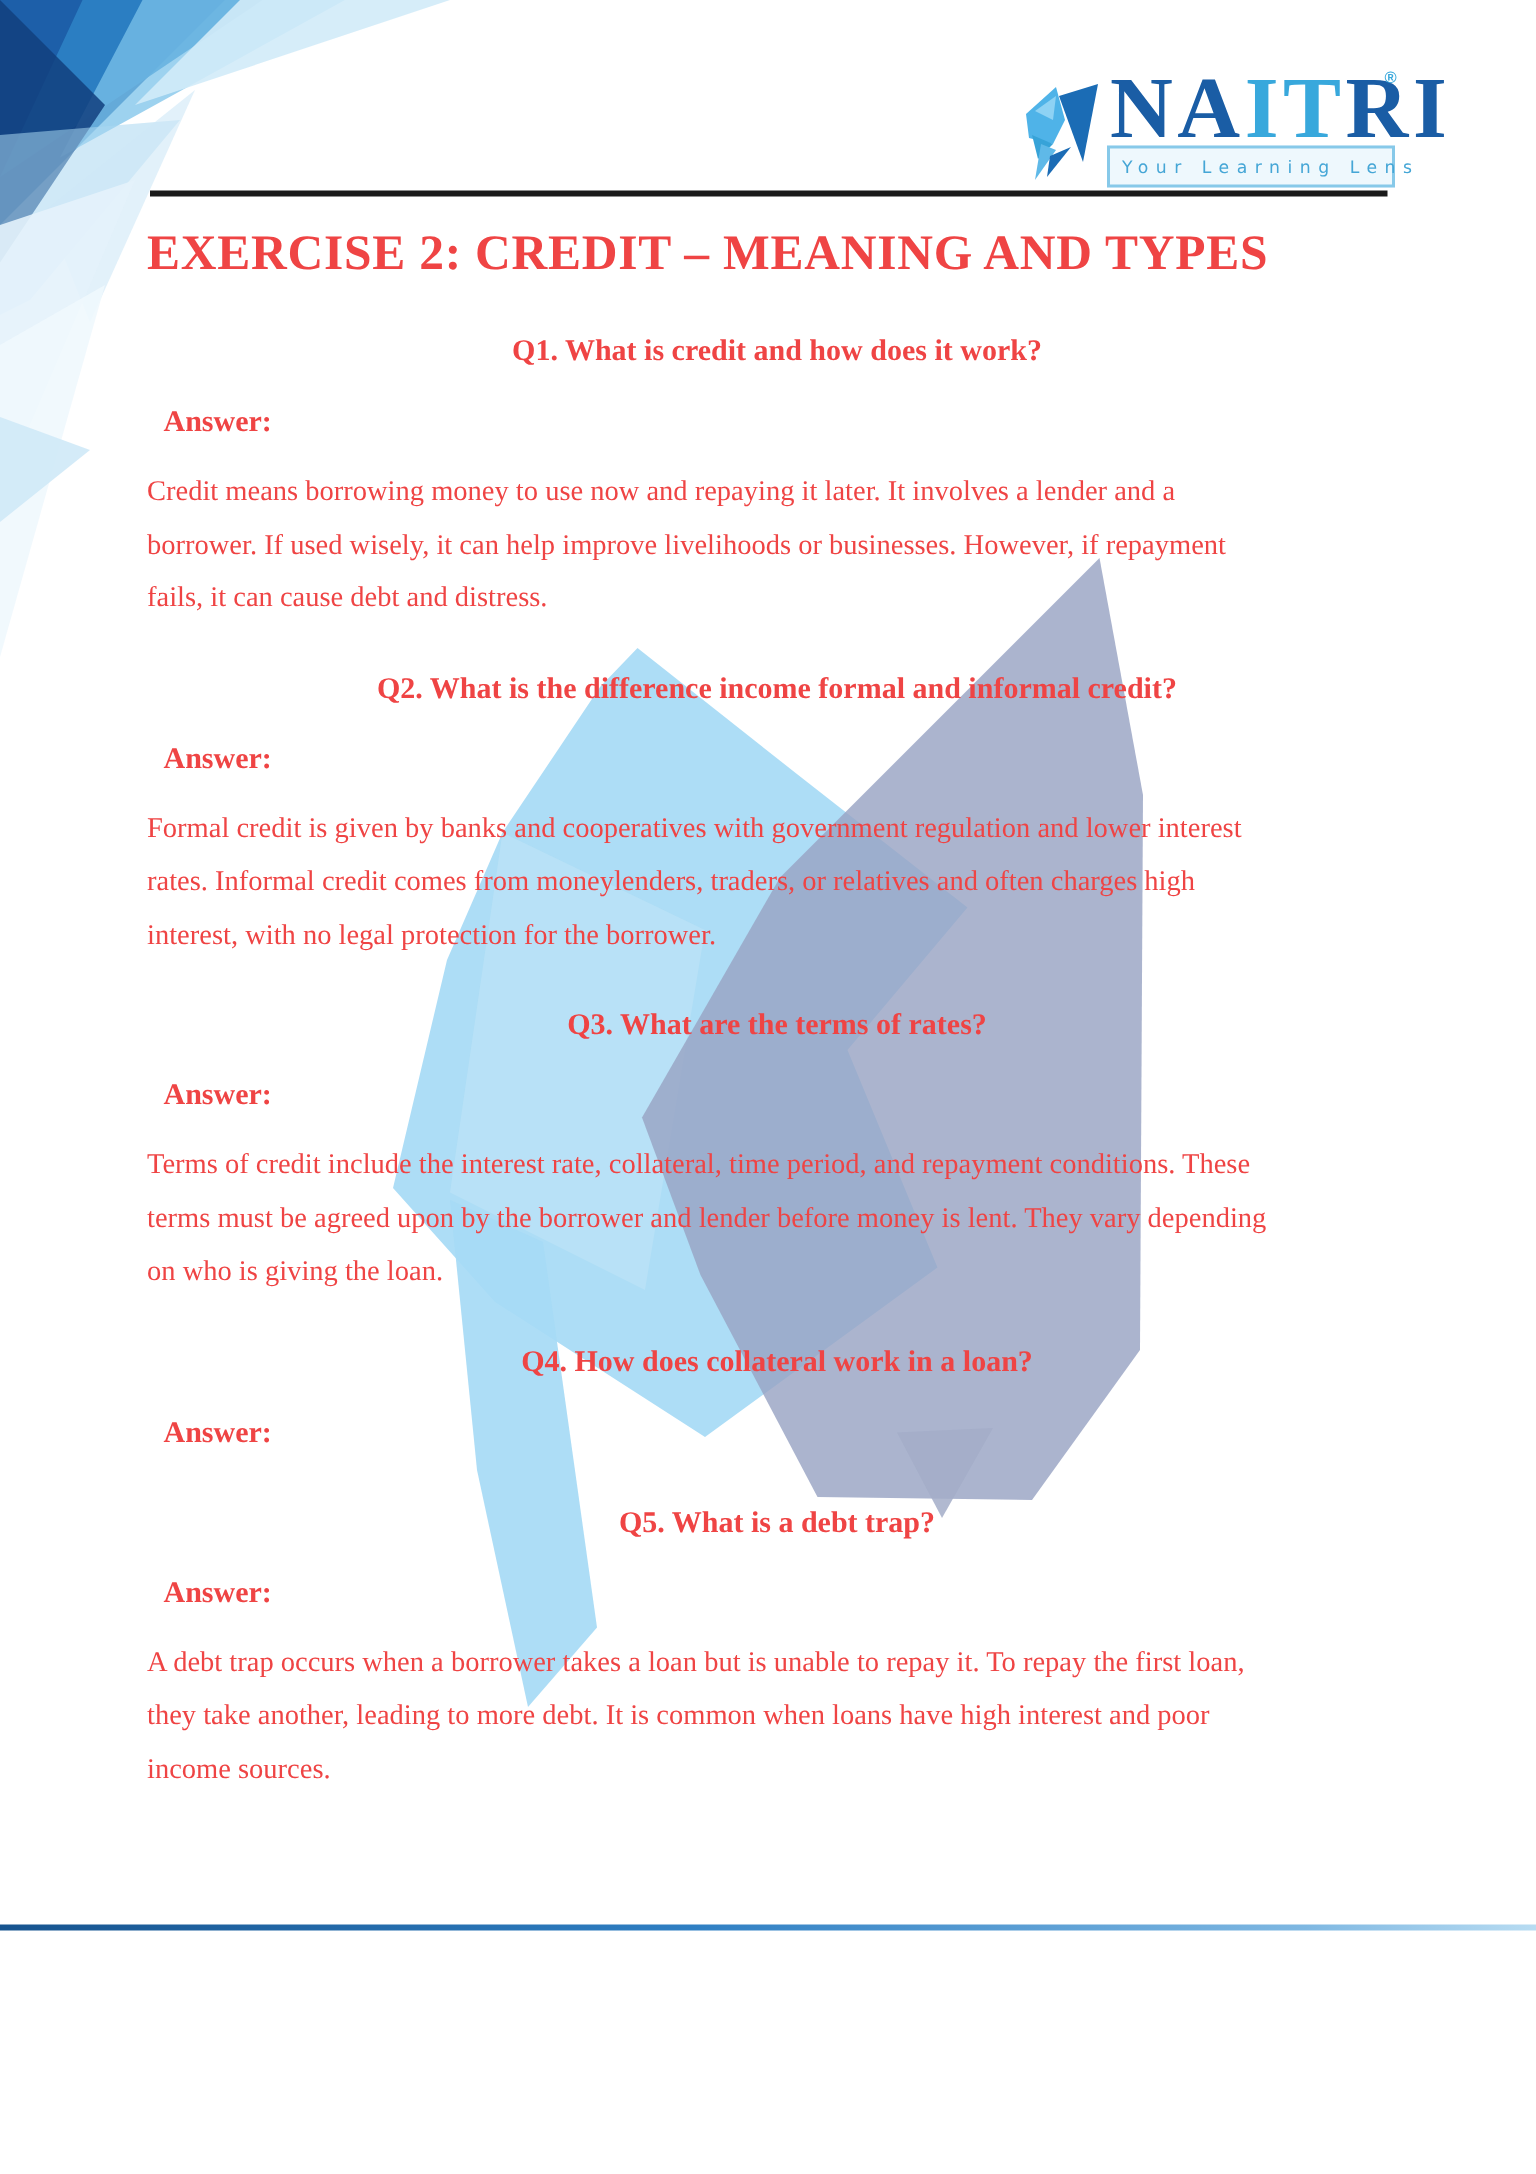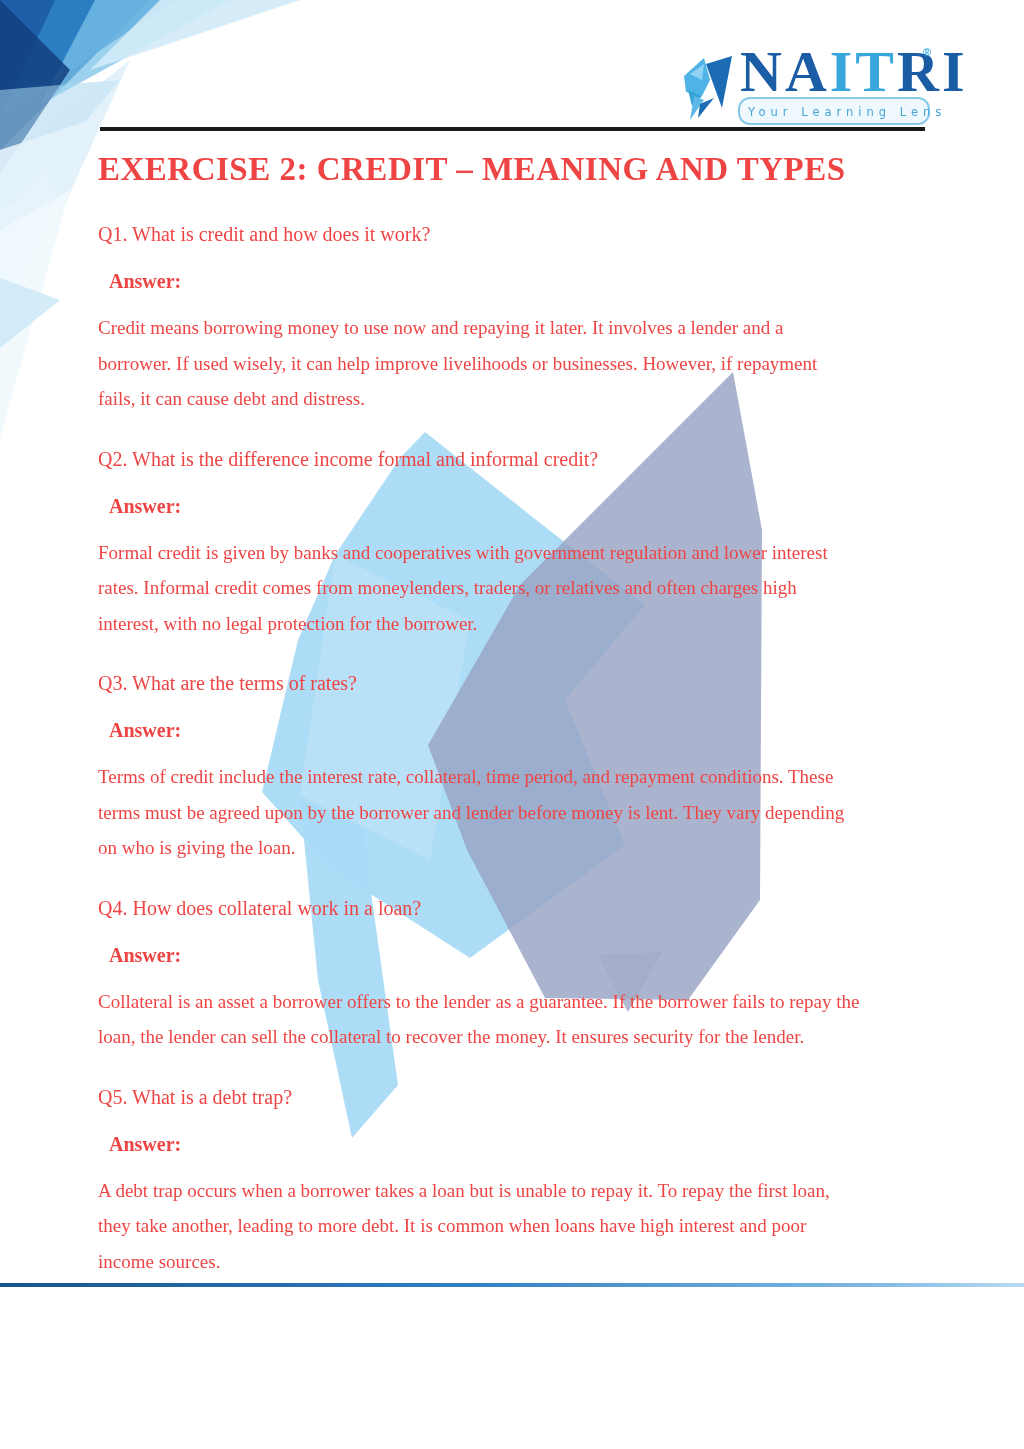--- a/index.html
+++ b/index.html
@@ -12,34 +12,34 @@
   .watermark-svg{position:absolute;left:0;top:0;z-index:1;}
 
   
   .logo-block{position:absolute;left:680px;top:50px;z-index:3;width:260px;height:80px;}
   .logo-icon{position:absolute;left:0;top:4px;}
   .logo-text{position:absolute;left:60px;top:-2px;font-family:Liberation Serif, serif;
              font-weight:bold;font-size:58px;letter-spacing:3px;line-height:48px;white-space:nowrap;}
   .logo-reg{position:absolute;left:243px;top:-4px;font-family:"Liberation Sans",sans-serif;
             font-size:11px;color:#38a8dc;font-weight:bold;}
   .tagline-box{position:absolute;left:58px;top:47px;width:172px;border:2px solid #87c9e9;
-               border-radius:12px;background:#eef8fd;padding:3px 8px;text-align:center;}
+               border-radius:0;background:#eef8fd;padding:3px 8px;text-align:center;}
   .tagline-text{font-family:"DejaVu Sans",sans-serif;font-size:11.5px;letter-spacing:5px;
                 color:#45a6d6;white-space:nowrap;}
 
   
   .black-rule{position:absolute;left:100px;top:127px;width:825px;height:4px;background:#1a1a1a;z-index:3;}
   .footer-line{position:absolute;left:0;top:1283px;width:1024px;height:4px;z-index:3;
                background:linear-gradient(to right,#17548f 0%,#2f7fc3 45%,#7fb8e2 85%,#b8dcf2 100%);}
 
   
   .content{position:absolute;left:98px;top:146px;width:840px;z-index:2;color:#ef4444;}
   .doc-title{font-size:33px;font-weight:bold;line-height:46px;margin:0;letter-spacing:0.5px;}
   .qa-section{margin:0;}
-  .question{font-size:20px;font-weight:normal;line-height:36px;margin:24px 0 0 0;}
+  .question{font-size:20px;font-weight:bold;line-height:36px;margin:24px 0 0 0;text-align:center;}
   .answer-label{font-size:20px;font-weight:bold;line-height:36px;margin:11px;}
   .answer-text{font-size:19px;line-height:35.5px;margin:0;white-space:pre-line;}
 </style>
 </head>
 <body>
 
 <div class="page">
 
   <svg class="corner-svg" width="340" height="440" viewBox="0 0 340 440">
     <polygon points="0,0 150,0 0,150" fill="#1d5fa9"></polygon>
@@ -105,22 +105,20 @@
       <p class="question">Q3. What are the terms of rates?</p>
       <p class="answer-label">Answer:</p>
       <p class="answer-text">Terms of credit include the interest rate, collateral, time period, and repayment conditions. These
 terms must be agreed upon by the borrower and lender before money is lent. They vary depending
 on who is giving the loan.</p>
     </div>
 
     <div class="qa-section">
       <p class="question">Q4. How does collateral work in a loan?</p>
       <p class="answer-label">Answer:</p>
-      <p class="answer-text">Collateral is an asset a borrower offers to the lender as a guarantee. If the borrower fails to repay the
-loan, the lender can sell the collateral to recover the money. It ensures security for the lender.</p>
     </div>
 
     <div class="qa-section">
       <p class="question">Q5. What is a debt trap?</p>
       <p class="answer-label">Answer:</p>
       <p class="answer-text">A debt trap occurs when a borrower takes a loan but is unable to repay it. To repay the first loan,
 they take another, leading to more debt. It is common when loans have high interest and poor
 income sources.</p>
     </div>
   </div>

